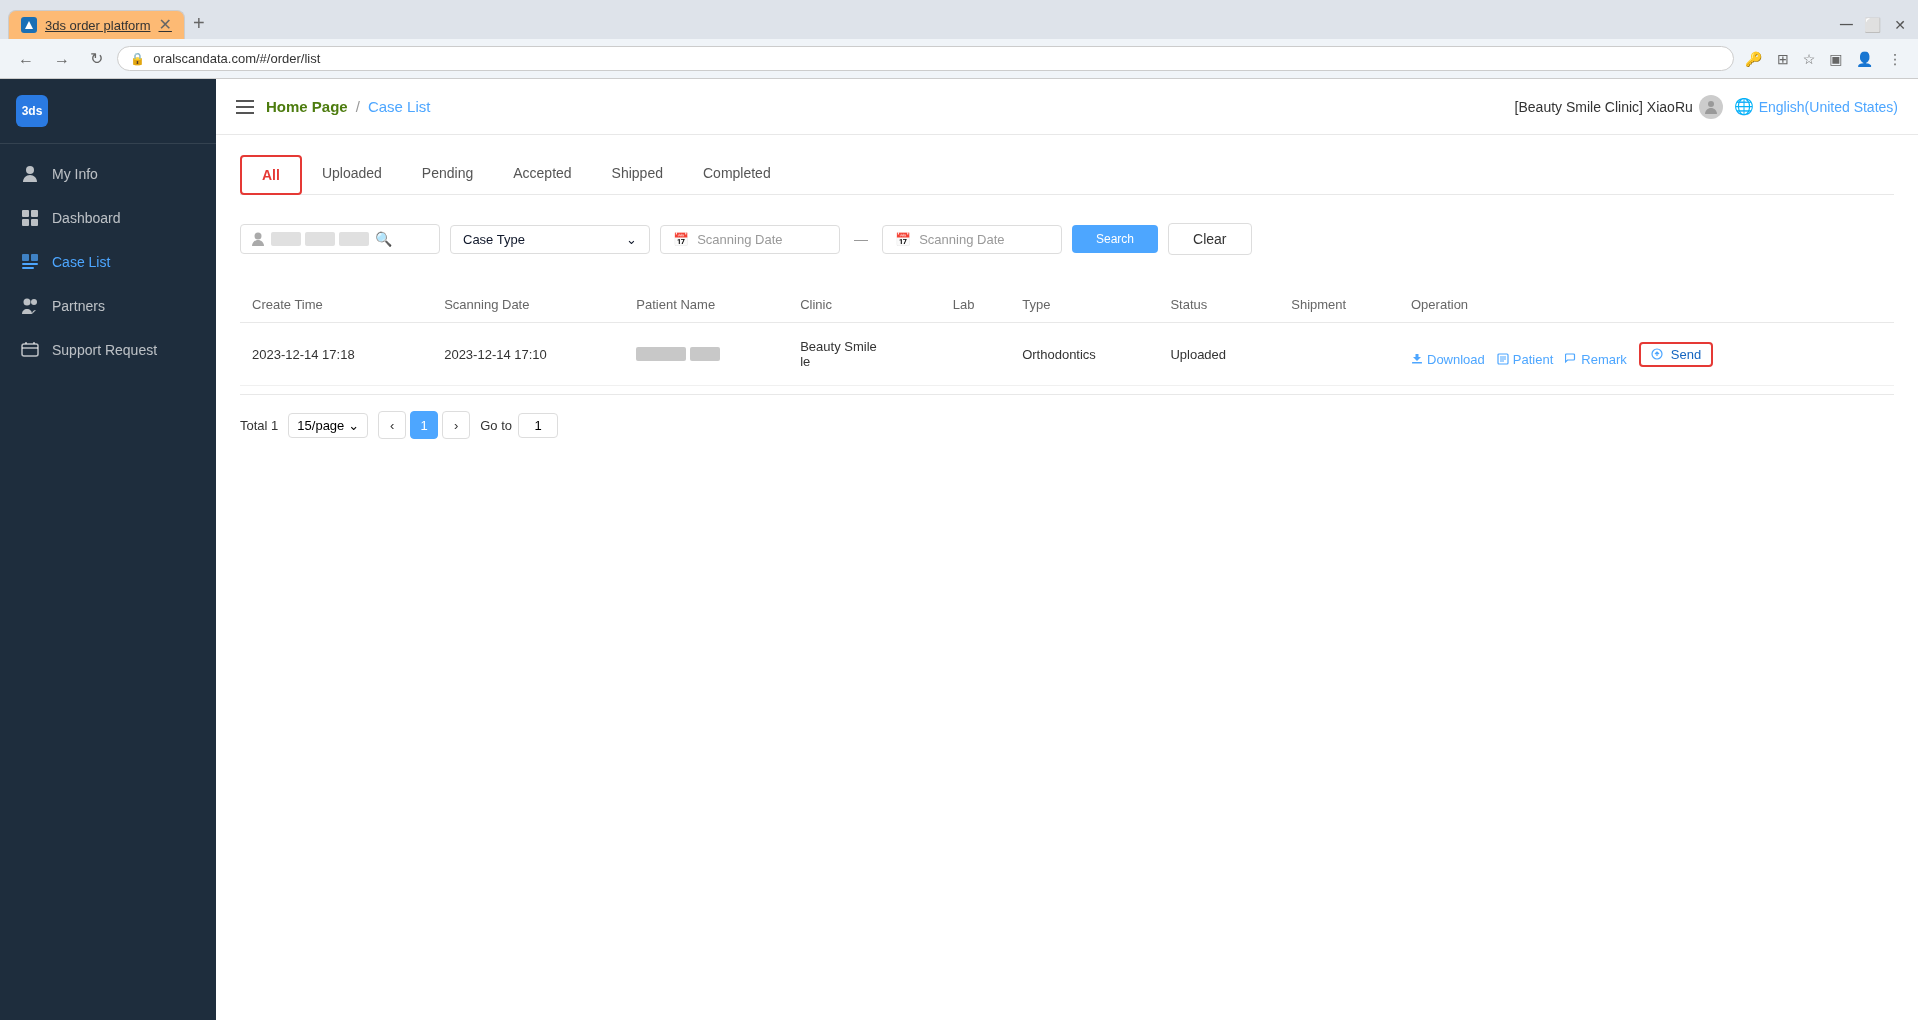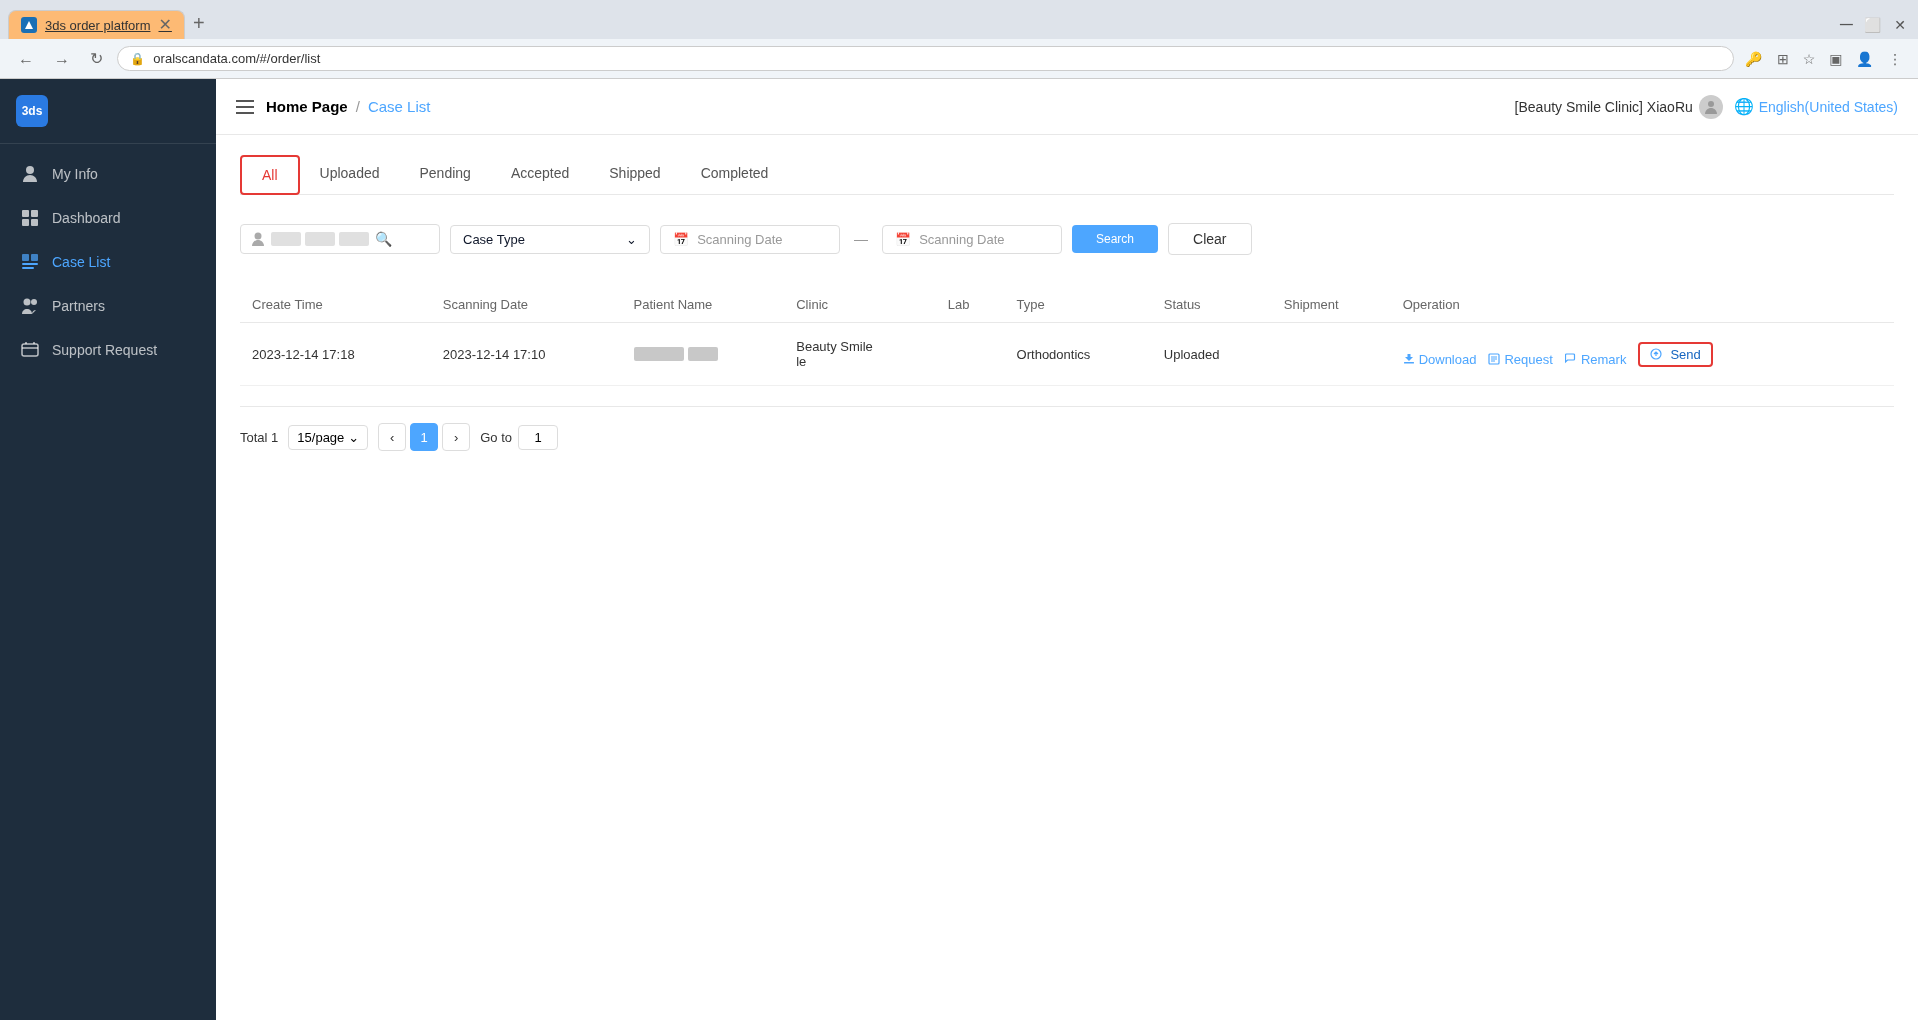--- a/index.html
+++ b/index.html
@@ -35,35 +35,35 @@
     .sidebar-item-icon { width: 20px; height: 20px; display: flex; align-items: center; justify-content: center; }
     .sidebar-item-label { font-size: 14px; }
 
     
     .main { flex: 1; display: flex; flex-direction: column; background: white; overflow: hidden; }
     .topbar { display: flex; align-items: center; justify-content: space-between; padding: 0 20px; height: 56px; background: white; border-bottom: 1px solid #e8e8e8; }
     .topbar-left { display: flex; align-items: center; gap: 12px; }
     .hamburger { cursor: pointer; display: flex; flex-direction: column; gap: 4px; }
     .hamburger span { width: 18px; height: 2px; background: #555; display: block; }
     .breadcrumb { display: flex; align-items: center; gap: 8px; font-size: 15px; }
-    .breadcrumb-home { color: #000000; font-weight: 600; }
+    .breadcrumb-home { color: #4d7c0f; font-weight: 600; }
     .breadcrumb-sep { color: #999; }
     .breadcrumb-current { color: #4da6ff; font-weight: 500; }
     .topbar-right { display: flex; align-items: center; gap: 12px; }
     .user-info { display: flex; align-items: center; gap: 6px; color: #333; font-size: 14px; }
     .user-avatar { width: 24px; height: 24px; background: #ccc; border-radius: 50%; display: flex; align-items: center; justify-content: center; }
     .lang-selector { color: #4da6ff; font-size: 14px; display: flex; align-items: center; gap: 4px; cursor: pointer; }
 
     
     .content { flex: 1; padding: 20px 24px; overflow-y: auto; }
 
     
     .tabs { display: flex; gap: 0; margin-bottom: 16px; border-bottom: 1px solid #e8e8e8; }
     .tab { padding: 10px 20px; cursor: pointer; color: #555; font-size: 14px; border-bottom: 2px solid transparent; margin-bottom: -1px; }
-    .tab.active { color: #e53935; border: 2px solid #e53935; border-radius: 4px; margin-bottom: -1px; font-weight: 400; }
+    .tab.active { color: #e53935; border: 2px solid #e53935; border-radius: 4px; margin-bottom: -1px; font-weight: 700; }
 
     
     .filter-bar { display: flex; align-items: center; gap: 10px; margin-bottom: 20px; padding: 12px 0; }
     .search-input-group { display: flex; align-items: center; background: white; border: 1px solid #ddd; border-radius: 4px; padding: 6px 10px; gap: 6px; min-width: 200px; }
     .search-icon-btn { color: #999; cursor: pointer; font-size: 14px; }
     .filter-input-blocks { display: flex; gap: 4px; }
     .filter-block { width: 30px; height: 14px; background: #e0e0e0; border-radius: 2px; }
     .case-type-select { display: flex; align-items: center; justify-content: space-between; background: white; border: 1px solid #ddd; border-radius: 4px; padding: 6px 12px; min-width: 200px; cursor: pointer; color: #0f172a; font-size: 13px; }
     .date-input { display: flex; align-items: center; background: white; border: 1px solid #ddd; border-radius: 4px; padding: 6px 12px; gap: 8px; color: #999; font-size: 13px; min-width: 180px; cursor: pointer; }
     .date-sep { color: #999; padding: 0 4px; }
@@ -77,21 +77,21 @@
     th { padding: 10px 12px; text-align: left; color: #666; font-weight: 500; font-size: 13px; }
     tbody tr { border-bottom: 1px solid #f0f0f0; }
     td { padding: 16px 12px; font-size: 13px; color: #333; }
     .patient-name-blur { display: flex; gap: 4px; align-items: center; }
     .name-block { height: 14px; background: #c8c8c8; border-radius: 2px; }
     .operation-cell { display: flex; gap: 12px; align-items: flex-end; flex-wrap: wrap; }
     .op-btn { display: flex; align-items: center; gap: 4px; color: #4da6ff; cursor: pointer; font-size: 13px; background: none; border: none; }
     .op-btn-send { display: flex; align-items: center; gap: 8px; color: #1565c0; cursor: pointer; font-size: 13px; background: none; border: 2px solid #e53935; border-radius: 4px; padding: 3px 10px; }
 
     
-    .pagination { display: flex; align-items: center; gap: 10px; margin-top: 20px; padding-top: 16px; border-top: 1px solid #e8e8e8; }
+    .pagination { display: flex; align-items: center; gap: 10px; margin-top: 8px; padding-top: 16px; border-top: 1px solid #e8e8e8; }
     .pagination-total { color: #333; font-size: 13px; }
     .page-size-select { display: flex; align-items: center; border: 1px solid #ddd; border-radius: 4px; padding: 4px 8px; gap: 4px; cursor: pointer; font-size: 13px; }
     .page-nav { display: flex; align-items: center; gap: 4px; }
     .page-btn { width: 28px; height: 28px; display: flex; align-items: center; justify-content: center; border: 1px solid #ddd; border-radius: 4px; cursor: pointer; background: white; font-size: 13px; color: #333; }
     .page-btn.active { background: #4da6ff; color: white; border-color: #4da6ff; }
     .goto { display: flex; align-items: center; gap: 6px; font-size: 13px; color: #333; }
     .goto input { width: 40px; border: 1px solid #ddd; border-radius: 4px; padding: 4px 6px; text-align: center; font-size: 13px; }
   </style>
 </head>
 <body>
@@ -317,21 +317,21 @@
                       </svg>
                     <span>Download</span>
                   </button>
                   <button class="op-btn">
                     <svg width="12" height="12" viewBox="0 0 12 12" fill="#4da6ff">
                         <rect x="1" y="1" width="10" height="10" rx="1" fill="none" stroke="#4da6ff" stroke-width="1.2"></rect>
                         <line x1="3" y1="4" x2="9" y2="4" stroke="#4da6ff" stroke-width="1"></line>
                         <line x1="3" y1="6" x2="9" y2="6" stroke="#4da6ff" stroke-width="1"></line>
                         <line x1="3" y1="8" x2="7" y2="8" stroke="#4da6ff" stroke-width="1"></line>
                       </svg>
-                    <span>Request</span>
+                    <span>Patient</span>
                   </button>
                   <button class="op-btn">
                     <svg width="12" height="12" viewBox="0 0 12 12" fill="#4da6ff">
                         <path d="M8.5 1h-7a1 1 0 00-1 1v7l2-2h6a1 1 0 001-1V2a1 1 0 00-1-1z" fill="none" stroke="#4da6ff" stroke-width="1.2"></path>
                       </svg>
                     <span>Remark</span>
                   </button>
                   <button class="op-btn-send">
                     <svg width="12" height="12" viewBox="0 0 12 12" fill="#4da6ff">
                         <circle cx="6" cy="6" r="5" fill="none" stroke="#4da6ff" stroke-width="1.2"></circle>

